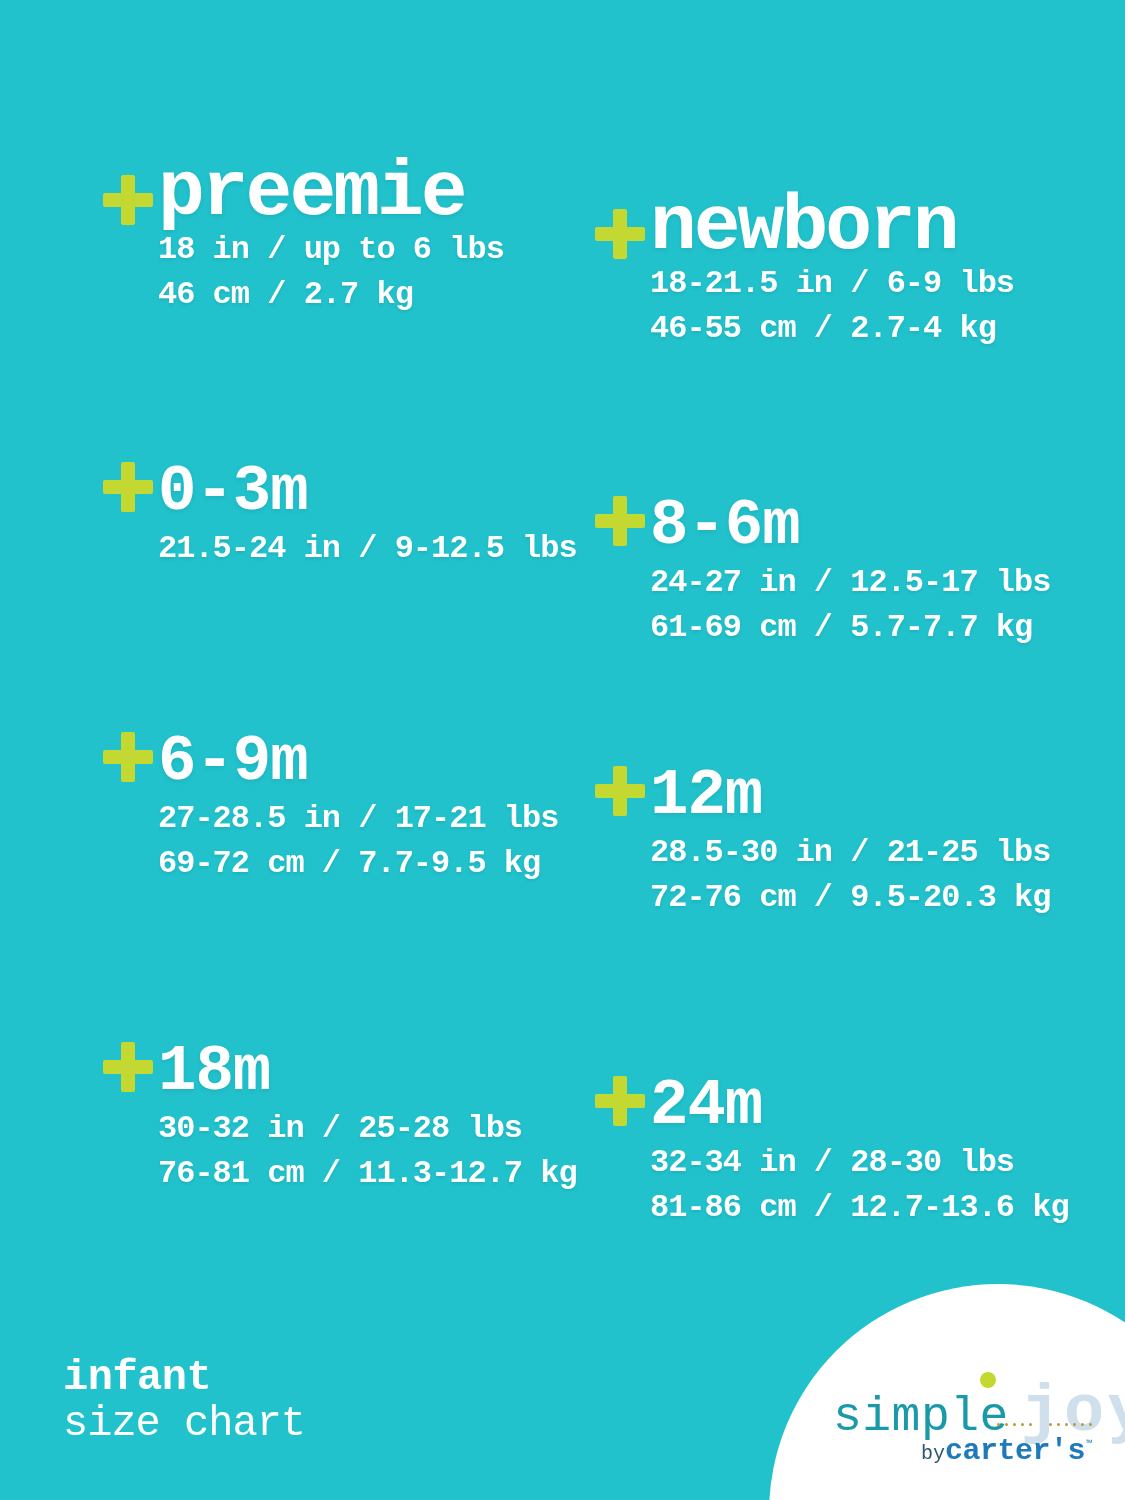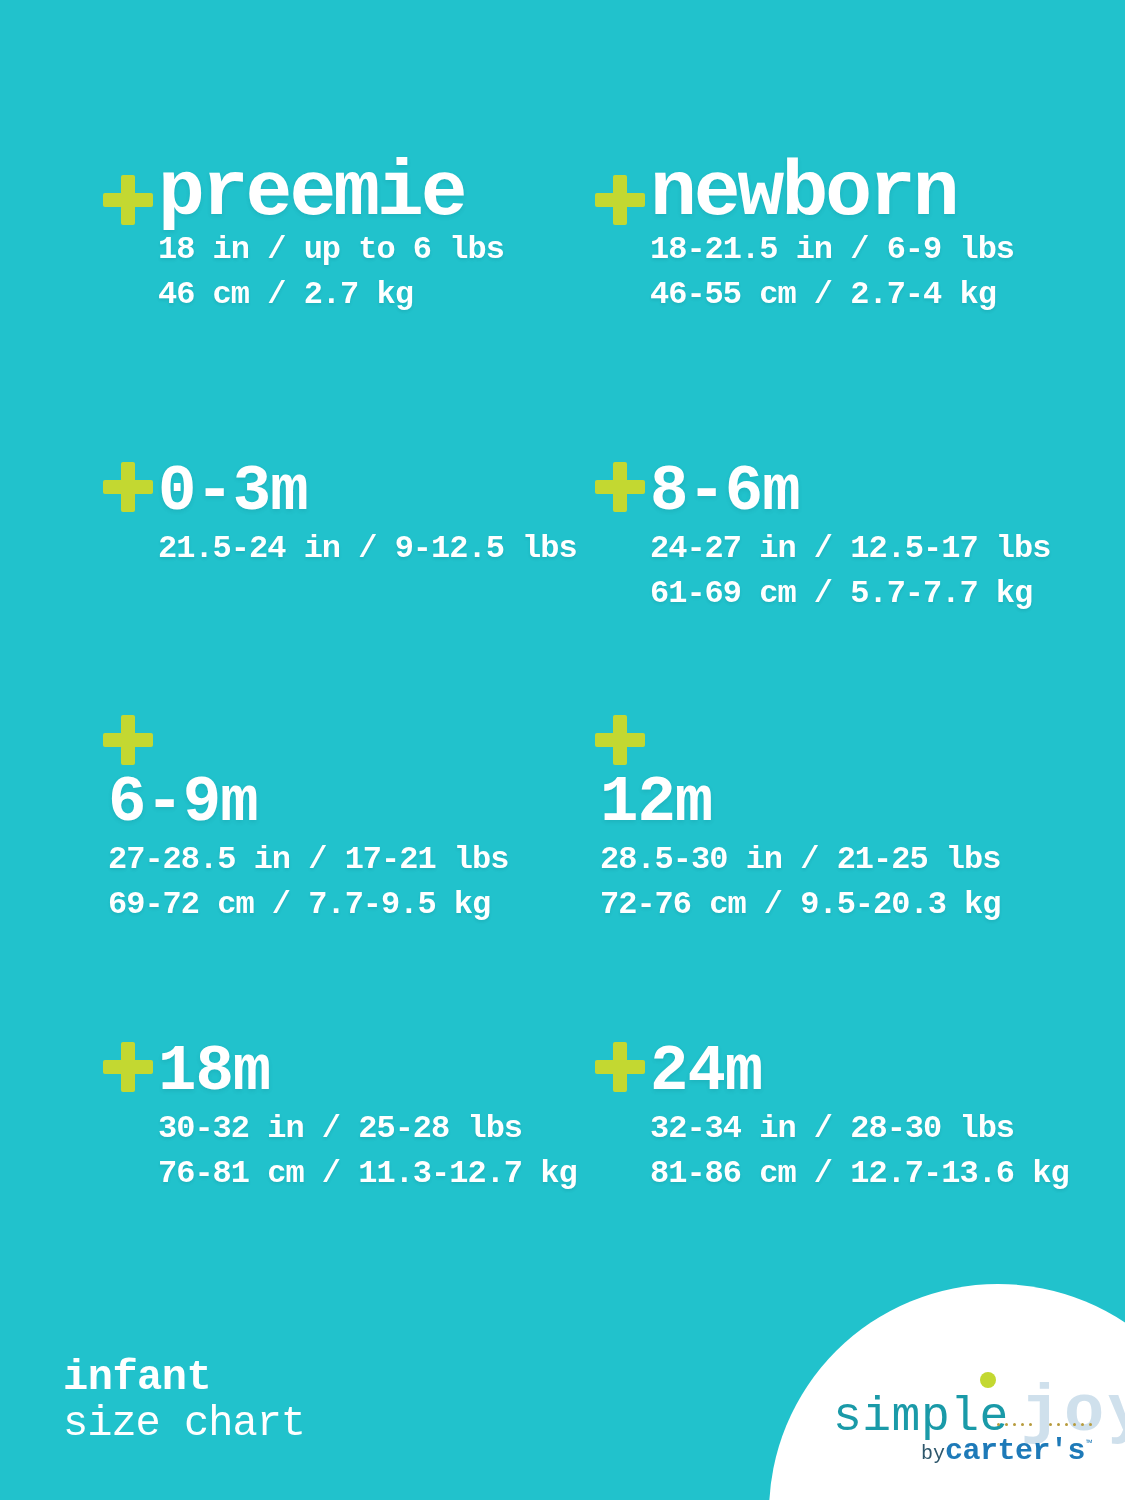--- a/index.html
+++ b/index.html
@@ -18,22 +18,22 @@
   body{
     font-family:"Liberation Sans","DejaVu Sans",sans-serif;
     background:var(--background);
   }
   .page{
     position:relative;width:1125px;height:1500px;
     background:var(--background);overflow:hidden;font-family:Liberation Mono, monospace;
   }
   
   .entry{position:absolute;display:flex;align-items:flex-start;}
-  .col-l{left:103px;} .col-r{left:595px;}
-  .row1{top:155px;} .row2{top:454px;} .row3{top:707px;flex-direction:column;} .row4{top:1034px;}
+  .col-l{left:103px;} .col-r{left:595px;margin-top:34px;}
+  .row1{top:155px;} .row2{top:454px;} .row3{top:724px;} .row4{top:1034px;}
   .plus{
     position:relative;width:50px;height:50px;flex:0 0 50px;
   }
   .entry.word .plus{margin-top:20px;}
   .entry.size .plus{margin-top:8px;}
   .plus::before,.plus::after{
     content:"";position:absolute;background:var(--accent);border-radius:2px;
   }
   .plus::before{left:0;top:18px;width:50px;height:14px;}
   .plus::after{left:18px;top:0;width:14px;height:50px;}

